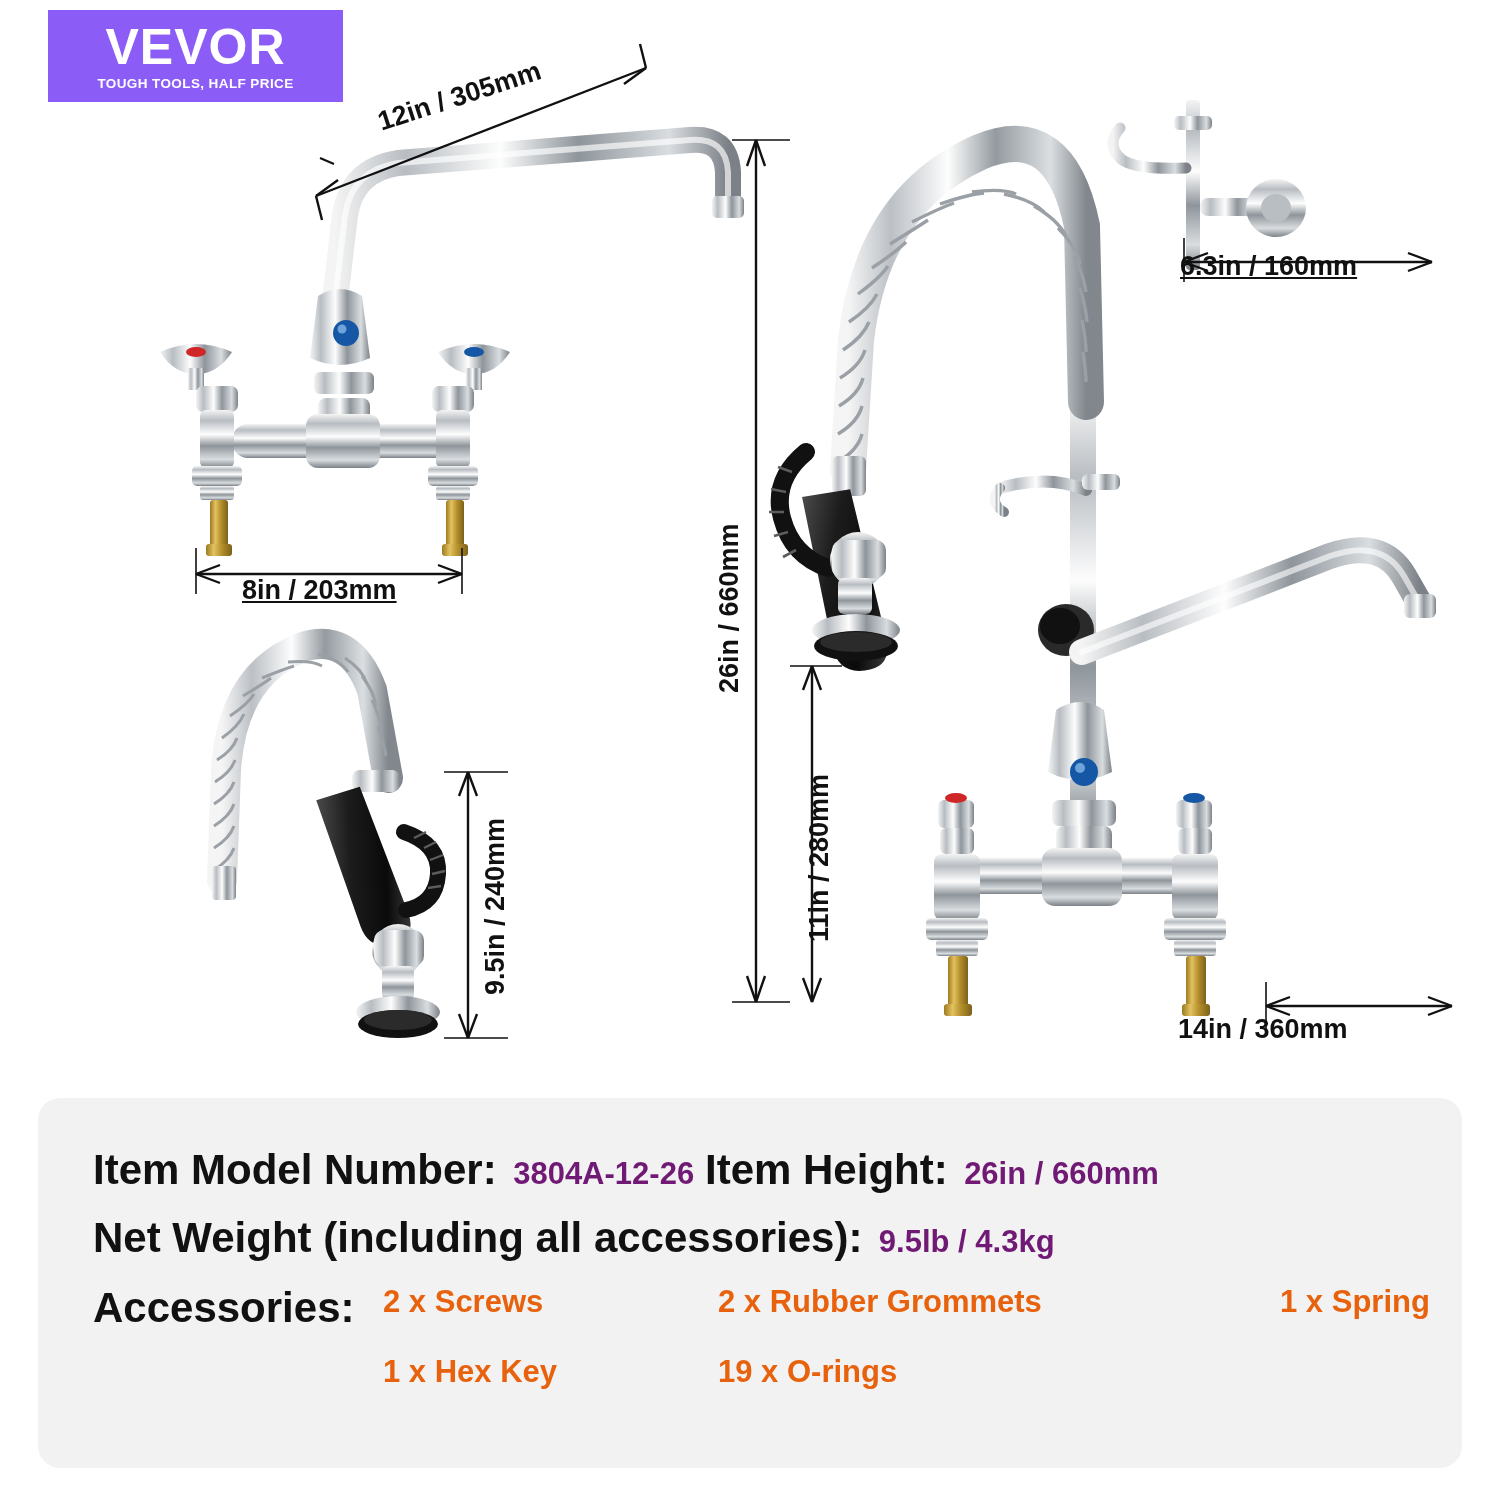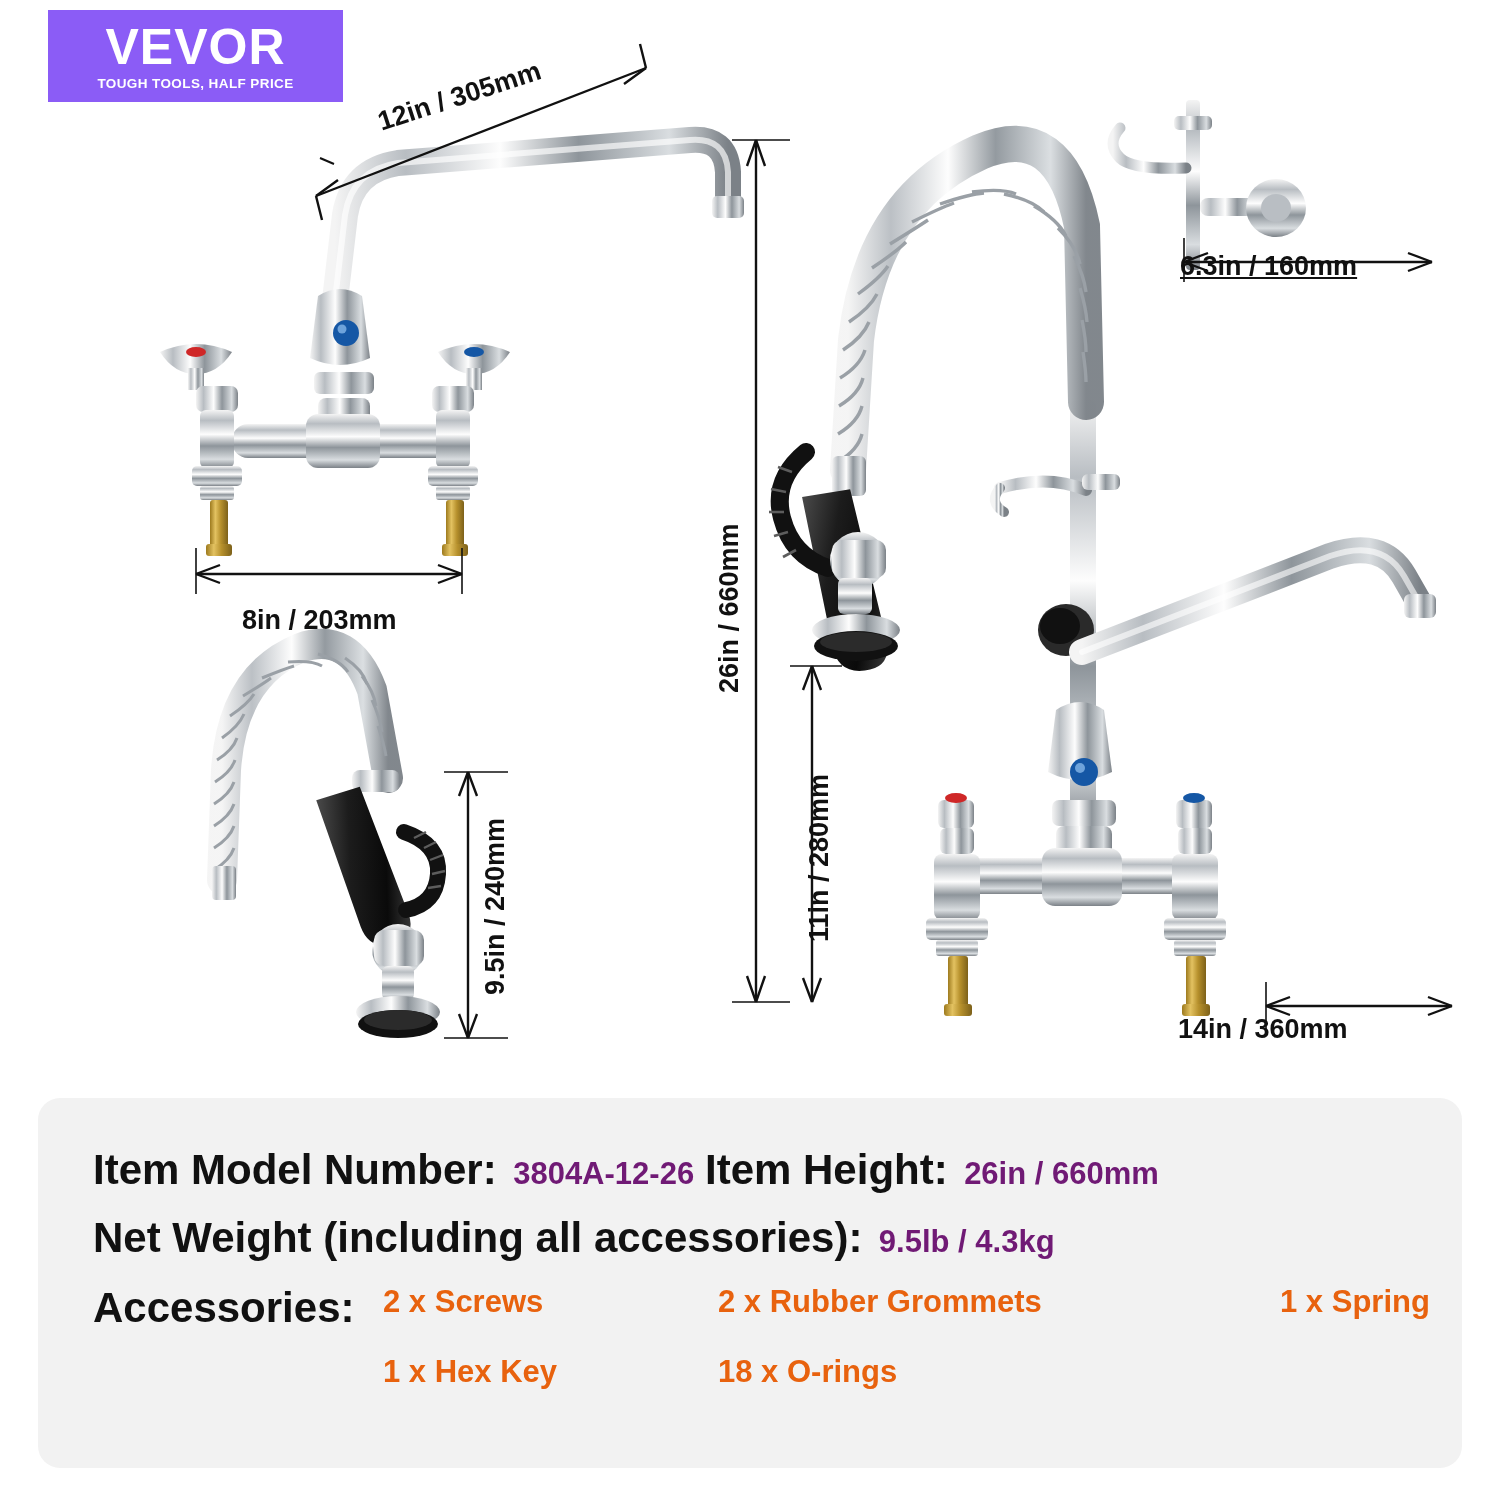--- a/index.html
+++ b/index.html
@@ -304,21 +304,21 @@
 
     <path d="M1266 1006 L1452 1006"></path>
     <path d="M1266 1006 l24 -9 M1266 1006 l24 9"></path>
     <path d="M1452 1006 l-24 -9 M1452 1006 l-24 9"></path>
     <path d="M1266 982 L1266 1030" stroke-width="1.6"></path>
   </g>
 </svg>
 
 <div class="dim rot" style="left:374px;top:108px;">12in / 305mm</div>
 
-<div class="dim" style="left:242px;top:605px;">8in / 203mm</div>
+<div class="dim" style="left:242px;top:575px;text-decoration:underline;">8in / 203mm</div>
 
 <div class="dim vert" style="left:478px;top:756px;height:300px;">9.5in / 240mm</div>
 
 <div class="dim vert" style="left:712px;top:478px;height:260px;">26in / 660mm</div>
 
 <div class="dim vert" style="left:802px;top:718px;height:280px;">11in / 280mm</div>
 
 <div class="dim" style="left:1180px;top:251px;text-decoration:underline;">6.3in / 160mm</div>
 
 <div class="dim" style="left:1158px;top:1014px;margin-left:20px;">14in / 360mm</div>
@@ -341,14 +341,14 @@
   </div>
 
   <div class="spec-row" style="left:55px;top:186px;">
     <span class="lbl">Accessories:</span>
   </div>
 
   <div class="spec-row acc" style="left:345px;top:186px;">2 x Screws</div>
   <div class="spec-row acc" style="left:680px;top:186px;">2 x Rubber Grommets</div>
   <div class="spec-row acc" style="left:1196px;top:186px;margin-left:46px;">1 x Spring</div>
   <div class="spec-row acc" style="left:345px;top:256px;">1 x Hex Key</div>
-  <div class="spec-row acc" style="left:680px;top:256px;">18 x O-rings</div>
+  <div class="spec-row acc" style="left:680px;top:256px;">19 x O-rings</div>
 </div>
 
 </body></html>

